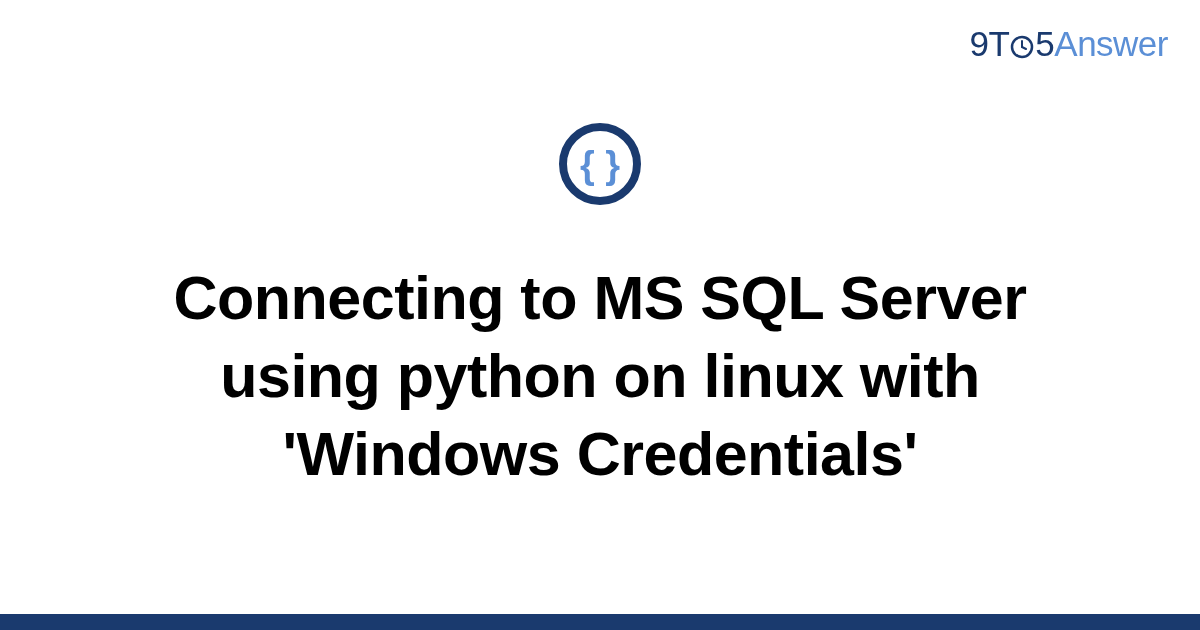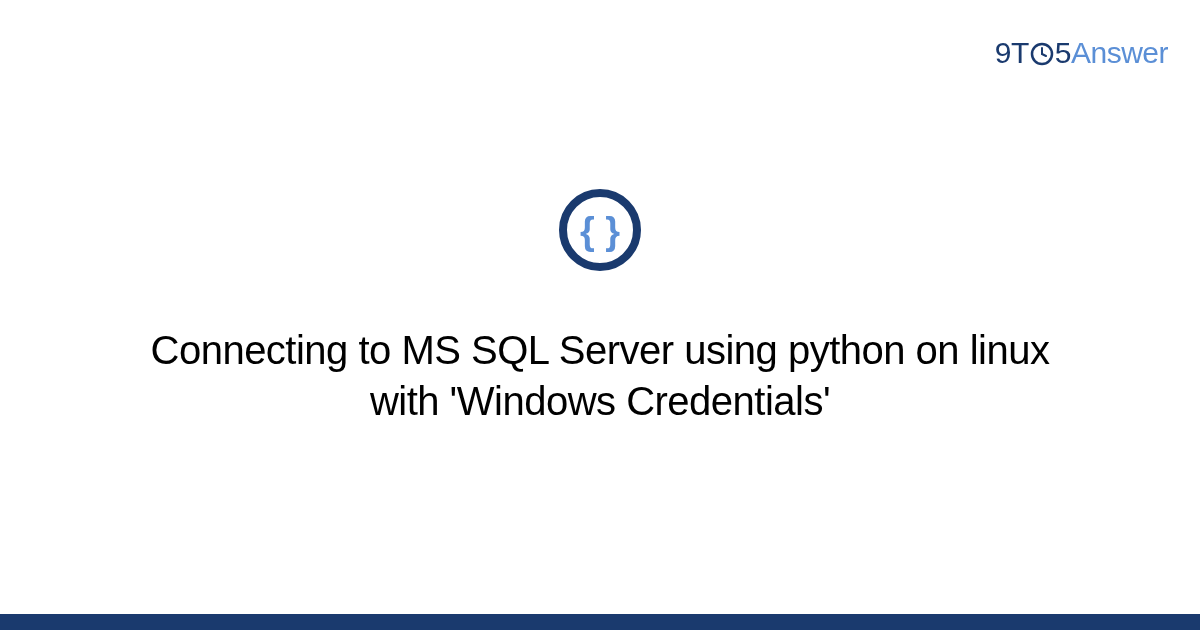--- a/index.html
+++ b/index.html
@@ -10,23 +10,23 @@
     body {
       width: 1200px;
       height: 630px;
       background: #ffffff;
       font-family: Arial, Helvetica, sans-serif;
       position: relative;
       overflow: hidden;
     }
     .logo {
       position: absolute;
-      top: 36px;
+      top: 24px;
       right: 32px;
-      font-size: 30px;
+      font-size: 35px;
       font-weight: 400;
       letter-spacing: -0.5px;
     }
     .logo .nine {
       color: #1a3a6e;
       font-weight: 500;
     }
     .logo .t {
       color: #1a3a6e;
       font-weight: 500;
@@ -52,22 +52,22 @@
       height: 614px;
       display: flex;
       flex-direction: column;
       align-items: center;
       justify-content: center;
     }
     .braces-icon {
       margin-bottom: 48px;
     }
     .title {
-      font-size: 40px;
-      font-weight: 400;
+      font-size: 61px;
+      font-weight: 700;
       color: #000000;
       text-align: center;
       line-height: 1.28;
       max-width: 900px;
       letter-spacing: -0.5px;
     }
     .bottom-bar {
       position: absolute;
       bottom: 0;
       left: 0;

